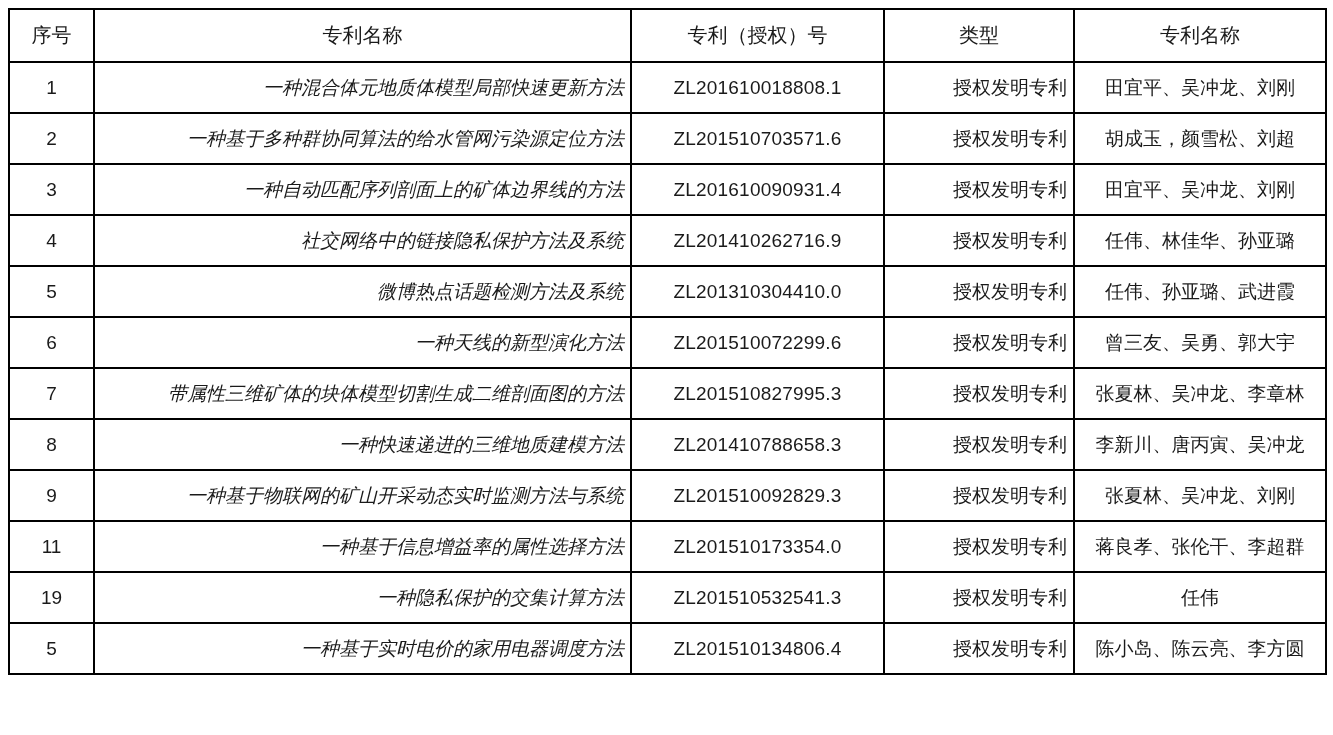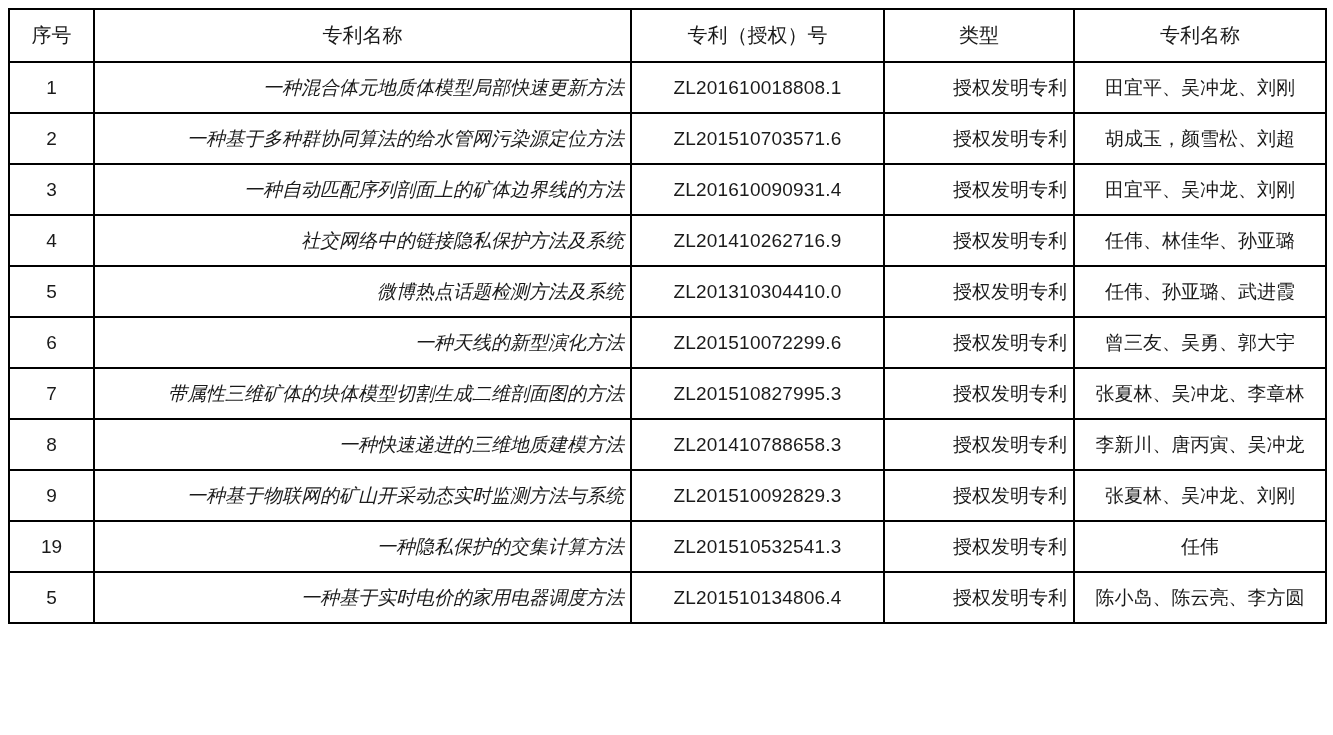--- a/index.html
+++ b/index.html
@@ -134,20 +134,27 @@
         <td class="c-own">李新川、唐丙寅、吴冲龙</td>
       </tr>
       <tr>
         <td class="c-seq">9</td>
         <td class="c-name">一种基于物联网的矿山开采动态实时监测方法与系统</td>
         <td class="c-num">ZL201510092829.3</td>
         <td class="c-type">授权发明专利</td>
         <td class="c-own">张夏林、吴冲龙、刘刚</td>
       </tr>
       <tr>
+        <td class="c-seq">11</td>
+        <td class="c-name">一种基于信息增益率的属性选择方法</td>
+        <td class="c-num">ZL201510173354.0</td>
+        <td class="c-type">授权发明专利</td>
+        <td class="c-own">蒋良孝、张伦干、李超群</td>
+      </tr>
+      <tr>
         <td class="c-seq">19</td>
         <td class="c-name">一种隐私保护的交集计算方法</td>
         <td class="c-num">ZL201510532541.3</td>
         <td class="c-type">授权发明专利</td>
         <td class="c-own">任伟</td>
       </tr>
       <tr>
         <td class="c-seq">5</td>
         <td class="c-name">一种基于实时电价的家用电器调度方法</td>
         <td class="c-num">ZL201510134806.4</td>

